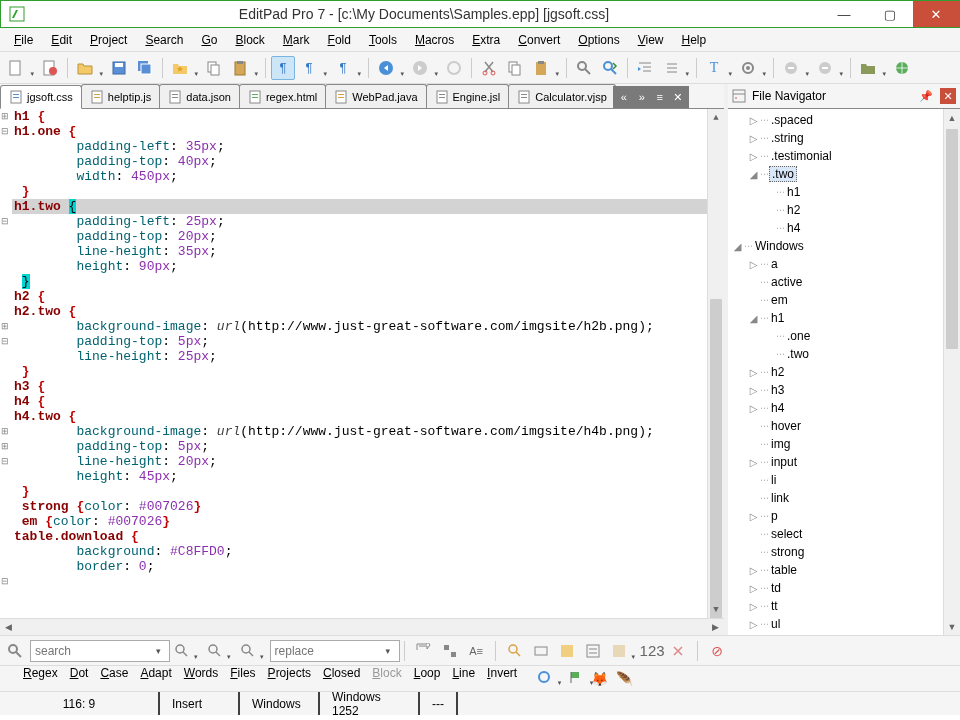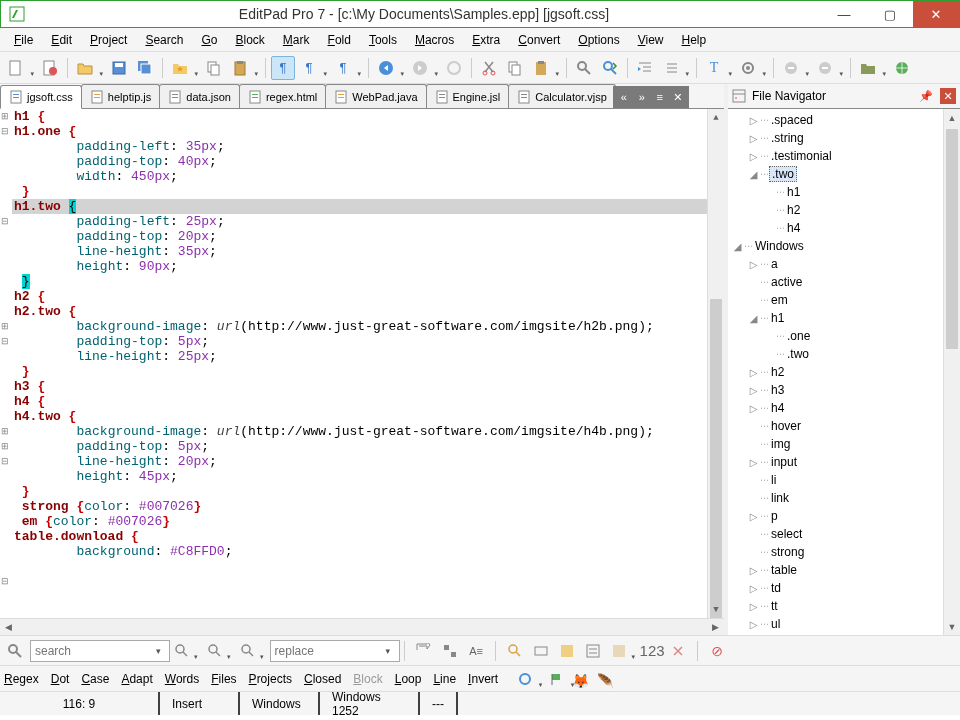--- a/index.html
+++ b/index.html
@@ -75,21 +75,21 @@
 .treeitem .lbl { padding: 0 2px; }
 
 
 .searchbar { height: 30px; background: #f5f5f5; border-top: 1px solid #ddd; display: flex; align-items: center; padding: 0 4px; gap: 4px; }
 .searchbar input { height: 22px; border: 1px solid #aaa; padding: 0 4px; font-size: 12px; }
 .searchbar .sbtn { width: 22px; height: 22px; display: flex; align-items: center; justify-content: center; cursor: pointer; position: relative; }
 .searchbar .sbtn .dd { position: absolute; right: -5px; bottom: 1px; font-size: 7px; color: #555; }
 .searchbar .sbtn.withdd { margin-right: 7px; }
 
 
-.optbar { height: 26px; background: #f5f5f5; border-top: 1px solid #ddd; display: flex; align-items: center; padding: 0 4px; gap: 12px; font-size: 12px; }
+.optbar { height: 26px; background: #f5f5f5; border-top: 1px solid #ddd; display: flex; align-items: flex-start; padding: 0 23px; gap: 12px; font-size: 12px; }
 .optbar .opt { cursor: pointer; }
 .optbar .opt .ul { text-decoration: underline; }
 .optbar .opt.disabled { color: #999; }
 .optbar .sep { width: 1px; height: 18px; background: #ccc; margin: 0 2px; }
 
 
 .statusbar { height: 24px; background: #f5f5f5; border-top: 1px solid #ddd; display: flex; align-items: center; font-size: 12px; }
 .statusbar .cell { padding: 0 12px; border-right: 2px solid #404040; height: 100%; display: flex; align-items: center; }
 .statusbar .cell.fixed1 { width: 160px; justify-content: center; }
 .statusbar .cell.fixed2 { width: 80px; }
@@ -427,20 +427,21 @@
           <div class="codeline"><span class="k-sel">h4.two </span><span class="k-brace">{</span></div>
           <div class="codeline"><span>        </span><span class="k-prop">background-image</span><span>: </span><span class="k-kw">url</span><span class="k-url">(http://www.just-great-software.com/imgsite/h4b.png)</span><span>;</span></div>
           <div class="codeline"><span>        </span><span class="k-prop">padding-top</span><span>: </span><span class="k-val">5px</span><span>;</span></div>
           <div class="codeline"><span>        </span><span class="k-prop">line-height</span><span>: </span><span class="k-val">20px</span><span>;</span></div>
           <div class="codeline"><span>        </span><span class="k-prop">height</span><span>: </span><span class="k-val">45px</span><span>;</span></div>
           <div class="codeline"><span> </span><span class="k-brace">}</span></div>
           <div class="codeline"><span> </span><span class="k-sel">strong </span><span class="k-brace">{</span><span class="k-prop">color</span><span>: </span><span class="k-val">#007026</span><span class="k-brace">}</span></div>
           <div class="codeline"><span> </span><span class="k-sel">em </span><span class="k-brace">{</span><span class="k-prop">color</span><span>: </span><span class="k-val">#007026</span><span class="k-brace">}</span></div>
           <div class="codeline"><span class="k-sel">table.download </span><span class="k-brace">{</span></div>
           <div class="codeline"><span>        </span><span class="k-prop">background</span><span>: </span><span class="k-val">#C8FFD0</span><span>;</span></div>
+          <div class="codeline"><span>        </span><span class="k-prop">border</span><span>: </span><span class="k-val">0</span><span>;</span></div>
         </div>
       <div class="scrollv">
         <div class="arr" style="top:0">▲</div>
         <div class="thumb"></div>
         <div class="arr" style="bottom:0">▼</div>
       </div>
     </div>
     <div class="scrollh">
       <div class="arr" style="left:0">◀</div>
       <div class="arr" style="right:0">▶</div>

